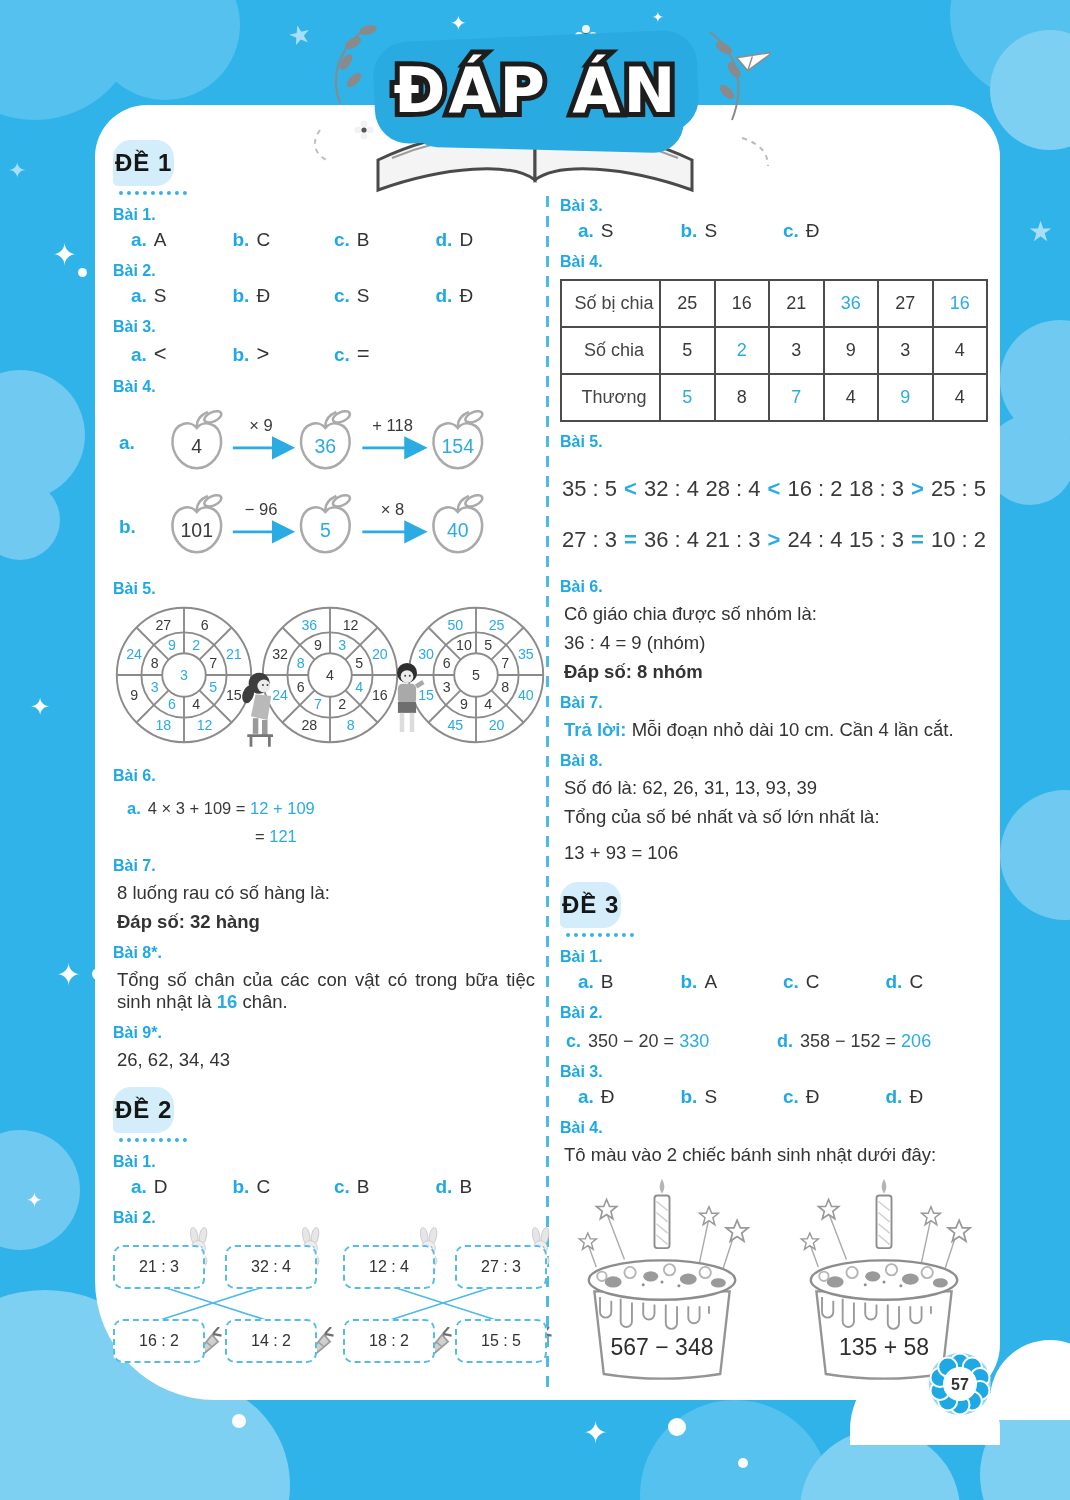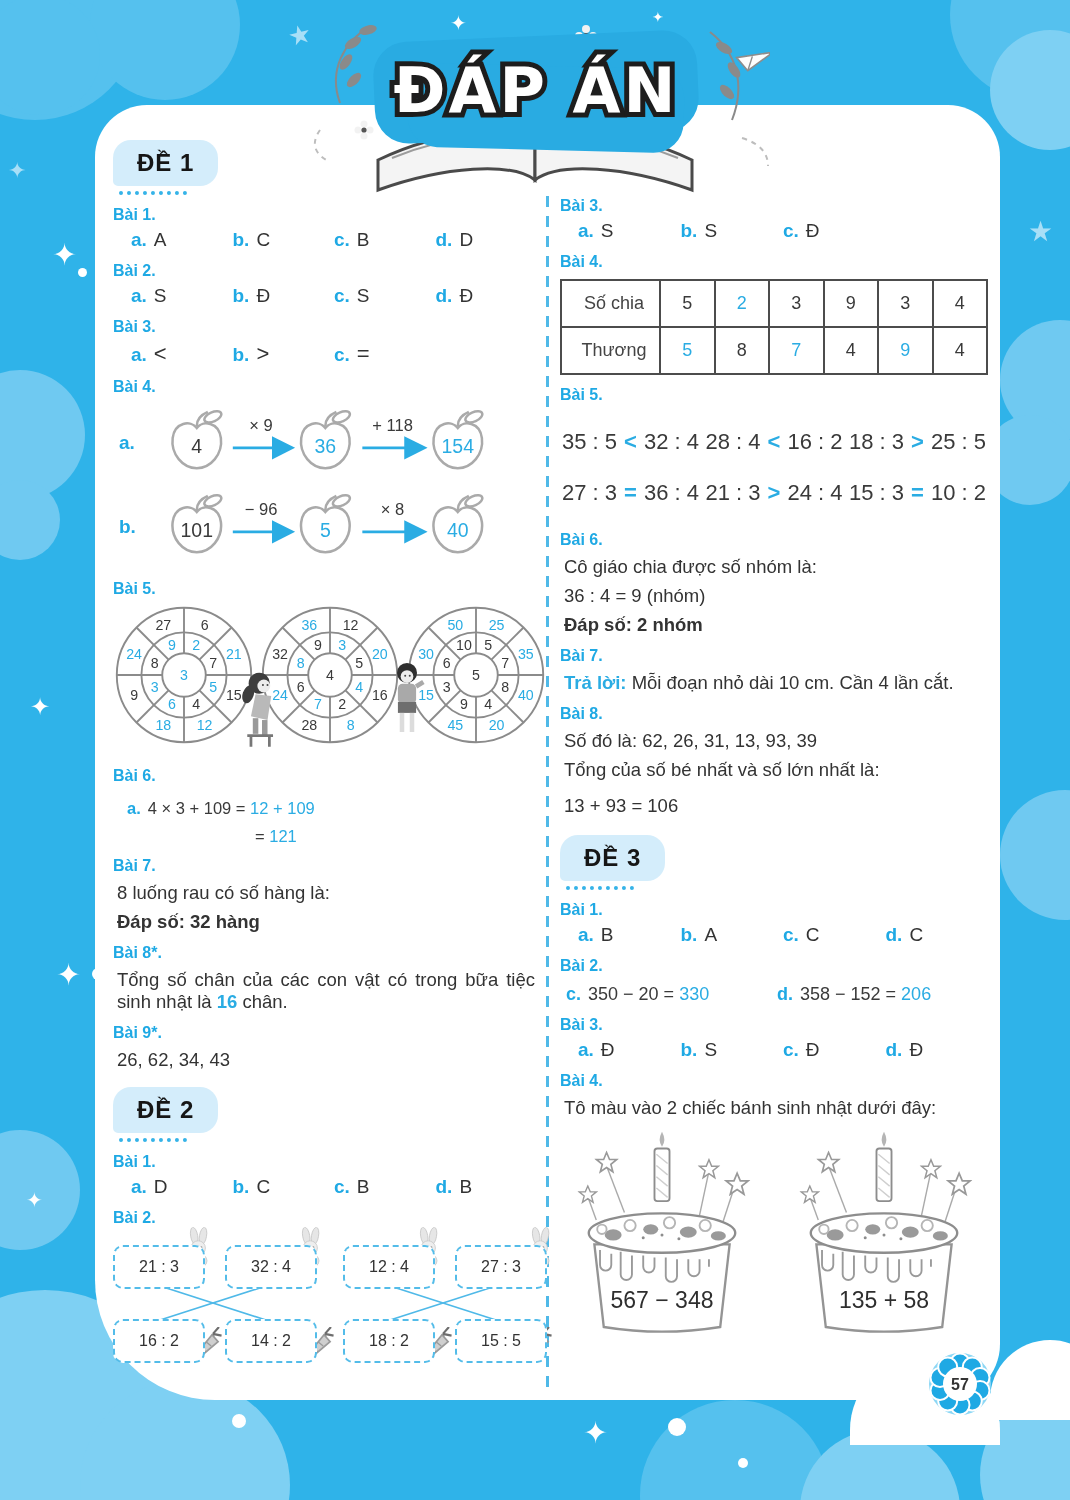--- a/index.html
+++ b/index.html
@@ -16,21 +16,21 @@
 
   .titlewrap{position:absolute;left:300px;top:8px;z-index:3}
   .divider{position:absolute;left:546px;top:196px;width:3px;height:1196px;z-index:2;
            background:repeating-linear-gradient(180deg,#4FB9E8 0 11px,transparent 11px 20px)}
 
   .col{position:absolute;z-index:2}
   .col-l{left:113px;top:140px;width:424px}
   .col-r{left:560px;top:186px;width:428px}
 
   .chip{display:inline-block;background:#D4EDFB;color:#161616;font-weight:bold;font-size:24px;
-        padding:9px 24px;border-radius:18px 18px 18px 5px;letter-spacing:1px}
+        padding:9px 2px;border-radius:18px 18px 18px 5px;letter-spacing:1px}
   .chipdots{width:68px;border-bottom:4px dotted #35B3E8;margin:5px 0 0 6px;height:0}
 
   .bh{color:#1FA9E4;font-weight:bold;font-size:16px;margin:11px 0 5px}
   .optrow{display:flex;margin:3px 0 5px 18px}
   .opt{width:25%;font-size:19px;color:#333;white-space:nowrap}
   .ol{color:#1FA9E4;font-weight:bold;margin-right:7px}
   .bigop .opt{font-size:22px}
   .tx{font-size:18.5px;color:#333;margin:7px 0 7px 4px}
   .bold{font-weight:bold}
   .blue{color:#2AACE3;fill:#2AACE3}
@@ -474,20 +474,29 @@
   <div class="bh">Bài 3.</div>
   <div class="optrow">
     <span class="opt"><b class="ol">a.</b><span>S</span></span>
     <span class="opt"><b class="ol">b.</b><span>S</span></span>
     <span class="opt"><b class="ol">c.</b><span>Đ</span></span>
   </div>
 
   <div class="bh">Bài 4.</div>
   <table class="ans">
     <tbody>
+        <tr>
+      <td class="rowlab">Số bị chia</td>
+      <td class="black">25</td>
+      <td class="black">16</td>
+      <td class="black">21</td>
+      <td class="blue">36</td>
+      <td class="black">27</td>
+      <td class="blue">16</td>
+    </tr>
     <tr>
       <td class="rowlab">Số chia</td>
       <td class="black">5</td>
       <td class="blue">2</td>
       <td class="black">3</td>
       <td class="black">9</td>
       <td class="black">3</td>
       <td class="black">4</td>
     </tr>
     <tr>
@@ -510,21 +519,21 @@
   </div>
   <div class="cmprow">
     <span><span>27 : 3</span><span class="op blue">=</span><span>36 : 4</span></span>
     <span><span>21 : 3</span><span class="op blue">&gt;</span><span>24 : 4</span></span>
     <span><span>15 : 3</span><span class="op blue">=</span><span>10 : 2</span></span>
   </div>
 
   <div class="bh">Bài 6.</div>
   <div class="tx">Cô giáo chia được số nhóm là:</div>
   <div class="tx">36 : 4 = 9 (nhóm)</div>
-  <div class="tx bold">Đáp số: 2 nhóm</div>
+  <div class="tx bold">Đáp số: 8 nhóm</div>
 
   <div class="bh">Bài 7.</div>
   <div class="tx"><span class="blue bold">Trả lời: </span><span>Mỗi đoạn nhỏ dài 10 cm. Cần 4 lần cắt.</span></div>
 
   <div class="bh">Bài 8.</div>
   <div class="tx">Số đó là: 62, 26, 31, 13, 93, 39</div>
   <div class="tx" style="margin-bottom:2px">Tổng của số bé nhất và số lớn nhất là:</div>
   <div class="tx" style="margin-top:14px">13 + 93 = 106</div>
 
   <div style="margin-top:18px">

